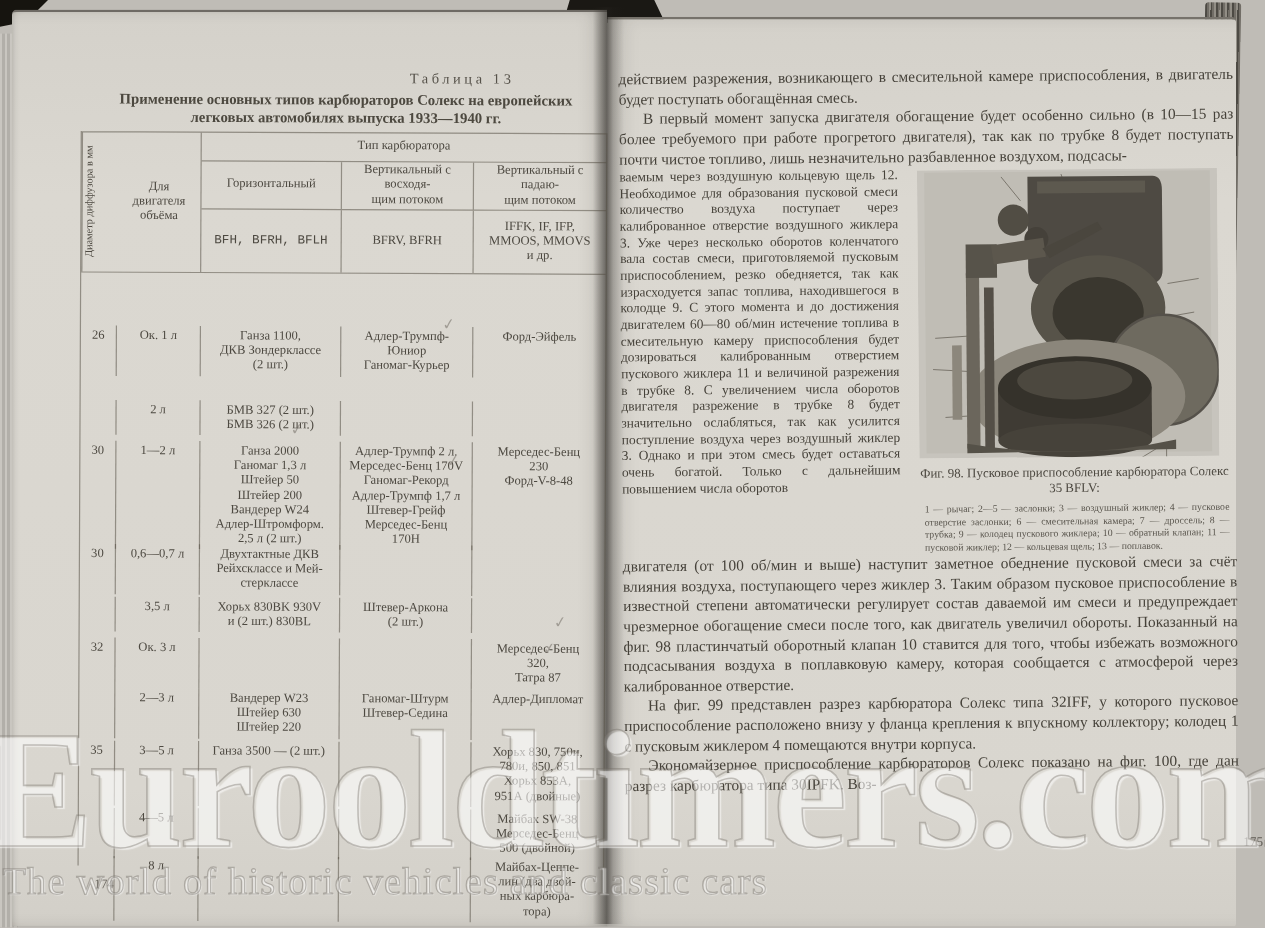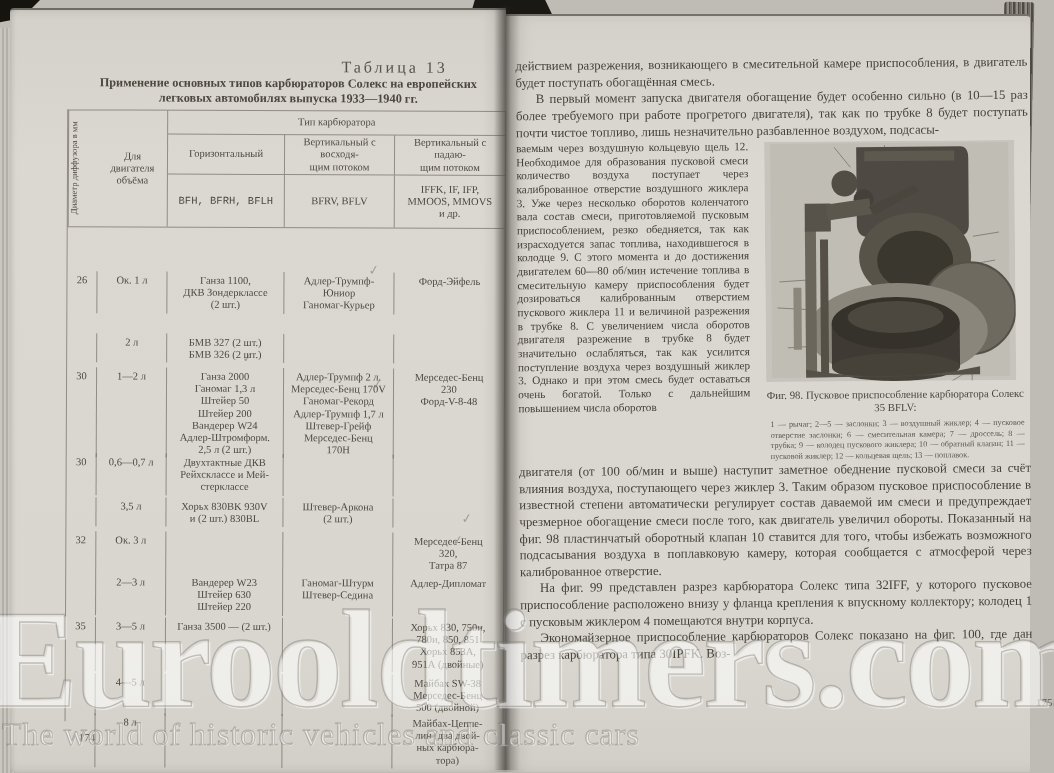--- a/index.html
+++ b/index.html
@@ -38,21 +38,21 @@
     left:506px;top:14px;width:524px;height:756px;
     border-top:2px solid #76726b;border-radius:0 4px 2px 0;
     box-shadow:inset 16px 0 22px -14px rgba(30,28,24,.4);
   }
   .gutter{
     position:absolute;left:494px;top:6px;width:26px;height:764px;z-index:5;
     background:linear-gradient(90deg,rgba(35,32,28,0) 0%,rgba(35,32,28,.5) 45%,rgba(35,32,28,.18) 65%,rgba(35,32,28,0) 100%);
   }
   
   .lp-content{position:absolute;left:0;top:0;width:100%;height:100%;transform:rotate(.25deg);z-index:10;}
-  .tbl-label{position:absolute;left:330px;top:48px;width:160px;font-size:16px;letter-spacing:3px;color:#56524a;}
+  .tbl-label{position:absolute;left:330px;top:48px;width:160px;font-size:12px;letter-spacing:3px;color:#56524a;}
   .tbl-title{
     position:absolute;left:58px;top:66px;width:438px;text-align:center;
     font-size:12.3px;font-weight:bold;line-height:1.25;color:#4c483f;white-space:pre-line;
   }
   .ctable{
     position:absolute;left:56px;top:100px;width:437px;
     border:1px solid rgba(85,80,70,.55);border-bottom:none;
     font-size:10.5px;line-height:1.16;color:#4d4941;
   }
   .grid5{display:grid;grid-template-columns:30px 70px 117px 110px 110px;}
@@ -116,21 +116,21 @@
         <div class="cell br th-vol vc tc">Для
 двигателя
 объёма</div>
         <div class="cell bb th-span vc tc">Тип карбюратора</div>
         <div class="cell br bb vc tc" style="grid-row:2;grid-column:3;">Горизонтальный</div>
         <div class="cell br bb vc tc" style="grid-row:2;grid-column:4;">Вертикальный с восходя-
 щим потоком</div>
         <div class="cell bb vc tc" style="grid-row:2;grid-column:5;">Вертикальный с падаю-
 щим потоком</div>
         <div class="cell br vc tc" style="grid-row:3;grid-column:3;font-family:Liberation Mono, monospace;">BFH, BFRH, BFLH</div>
-        <div class="cell br vc tc" style="grid-row:3;grid-column:4;">BFRV, BFLV</div>
+        <div class="cell br vc tc" style="grid-row:3;grid-column:4;">BFRV, BFRH</div>
         <div class="cell vc tc" style="grid-row:3;grid-column:5;">IFFK, IF, IFP,
 MMOOS, MMOVS
 и др.</div>
       </div>
 
       <div class="grid5 row" style="height:62px">
         <div class="cell br tc">26</div>
         <div class="cell br tc">Ок. 1 л</div>
         <div class="cell br hang">Ганза 1100,
 ДКВ Зондерклассе

